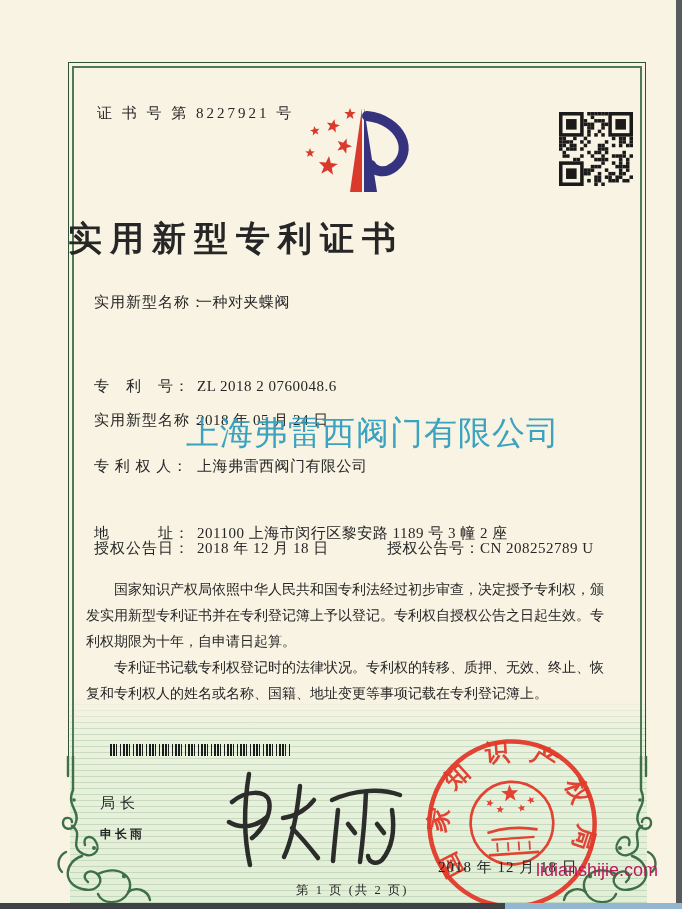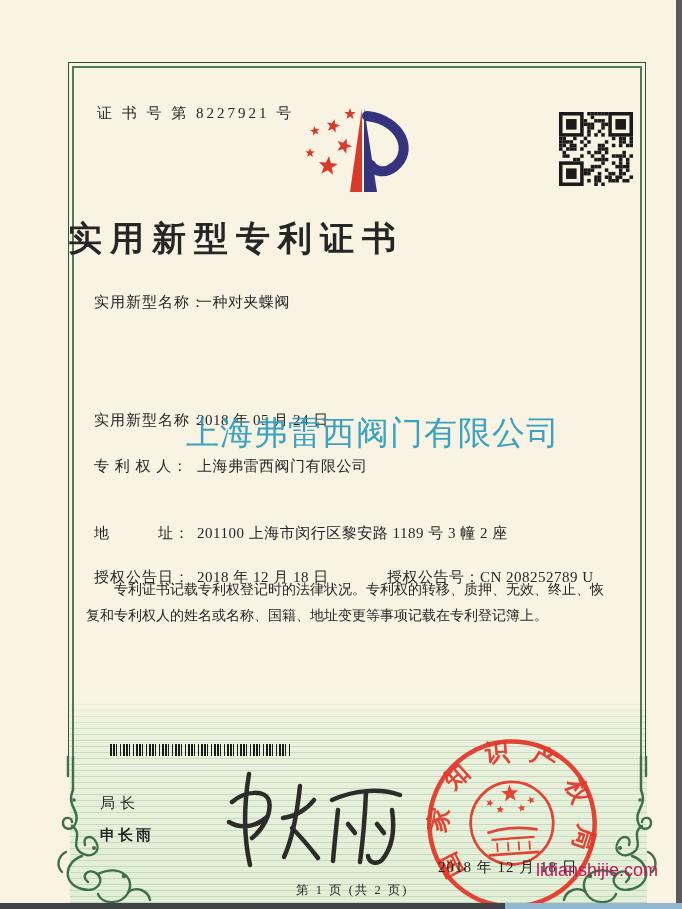--- a/index.html
+++ b/index.html
@@ -28,21 +28,21 @@
         font-family:"Liberation Sans","DejaVu Sans",sans-serif;font-size:33px;font-weight:500;
         color:#2d9dbd;letter-spacing:1px;white-space:nowrap;opacity:.93}
   .legal{position:absolute;left:86px;top:577px;width:518px;font-size:14px;line-height:26px;text-align:justify}
   .legal p{text-indent:2em}
   .barcode{position:absolute;left:110px;top:744px;width:182px;height:12px;z-index:2;
         background:repeating-linear-gradient(90deg,#1c1c1c 0 2px,transparent 2px 3px,#1c1c1c 3px 5px,
         transparent 5px 6px,#1c1c1c 6px 7px,transparent 7px 10px,#1c1c1c 10px 11px,transparent 11px 13px)}
   .signer-title{position:absolute;left:100px;top:794px;z-index:3;
         font-family:"Liberation Sans","DejaVu Sans",sans-serif;font-size:15px;font-weight:400;letter-spacing:5px}
   .signer-name{position:absolute;left:100px;top:826px;z-index:3;
-        font-family:"Liberation Sans","DejaVu Sans",sans-serif;font-size:15px;font-weight:700;letter-spacing:3px}
+        font-family:"Liberation Sans","DejaVu Sans",sans-serif;font-size:12px;font-weight:700;letter-spacing:3px}
   #sig{position:absolute;left:212px;top:768px;z-index:3}
   #seal{position:absolute;left:424px;top:736px;z-index:4;transform:rotate(-4deg)}
   .seal-date{position:absolute;left:438px;top:858px;font-size:15px;letter-spacing:1px;z-index:5}
   .page-footer{position:absolute;left:296px;top:882px;font-size:12.5px;letter-spacing:2px;z-index:5}
   .wm-site{position:absolute;left:536px;top:860px;z-index:6;
         font-family:"Liberation Sans","DejaVu Sans",sans-serif;font-size:18px;color:#be185d}
   #orn-l{position:absolute;left:36px;top:756px;z-index:2}
   #orn-r{position:absolute;left:560px;top:756px;z-index:2;transform:scaleX(-1)}
   .edge-right{position:absolute;right:0;top:0;width:6px;height:100%;background:#585b5e;z-index:9}
   .edge-bottom-dark{position:absolute;left:0;bottom:0;width:505px;height:6px;background:#3f4347;z-index:9}
@@ -213,36 +213,40 @@
         <rect x="4" y="60" width="20" height="20" fill="#f8f3e3"></rect>
         <rect x="8" y="64" width="12" height="12" fill="#1a1a1a"></rect>
       </g>
   </svg>
 
   <div class="title">实用新型专利证书</div>
 
   <div class="field-row" style="top:293px">
     <span class="flabel">实用新型名称：</span><span class="fvalue">一种对夹蝶阀</span>
   </div>
+  <div class="field-row" style="top:377px">
+    <span class="flabel">专　利　号：</span><span class="fvalue">ZL 2018 2 0760048.6</span>
+  </div>
   <div class="field-row" style="top:411px">
     <span class="flabel">实用新型名称：</span><span class="fvalue">2018 年 05 月 24 日</span>
   </div>
   <div class="field-row" style="top:457px">
     <span class="flabel">专 利 权 人：</span><span class="fvalue">上海弗雷西阀门有限公司</span>
   </div>
   <div class="field-row" style="top:524px">
     <span class="flabel">地　　　址：</span><span class="fvalue">201100 上海市闵行区黎安路 1189 号 3 幢 2 座</span>
   </div>
-  <div class="field-row" style="top:568px">
+  <div class="field-row" style="top:539px">
     <span class="pair first"><span class="flabel">授权公告日：</span><span class="fvalue">2018 年 12 月 18 日</span></span><span class="pair"><span>授权公告号：</span><span class="fvalue">CN 208252789 U</span></span>
   </div>
 
   <div class="wm-company">上海弗雷西阀门有限公司</div>
 
   <div class="legal">
+    <p>国家知识产权局依照中华人民共和国专利法经过初步审查，决定授予专利权，颁发实用新型专利证书并在专利登记簿上予以登记。专利权自授权公告之日起生效。专利权期限为十年，自申请日起算。</p>
     <p>专利证书记载专利权登记时的法律状况。专利权的转移、质押、无效、终止、恢复和专利权人的姓名或名称、国籍、地址变更等事项记载在专利登记簿上。</p>
   </div>
 
   <div class="barcode"></div>
 
   <div class="signer-title">局长</div>
   <div class="signer-name">申长雨</div>
 
   <svg id="sig" width="200" height="100" viewBox="0 0 200 100">
     <g stroke="#191919" stroke-width="4.5" fill="none" stroke-linecap="round" stroke-linejoin="round" opacity=".9">

